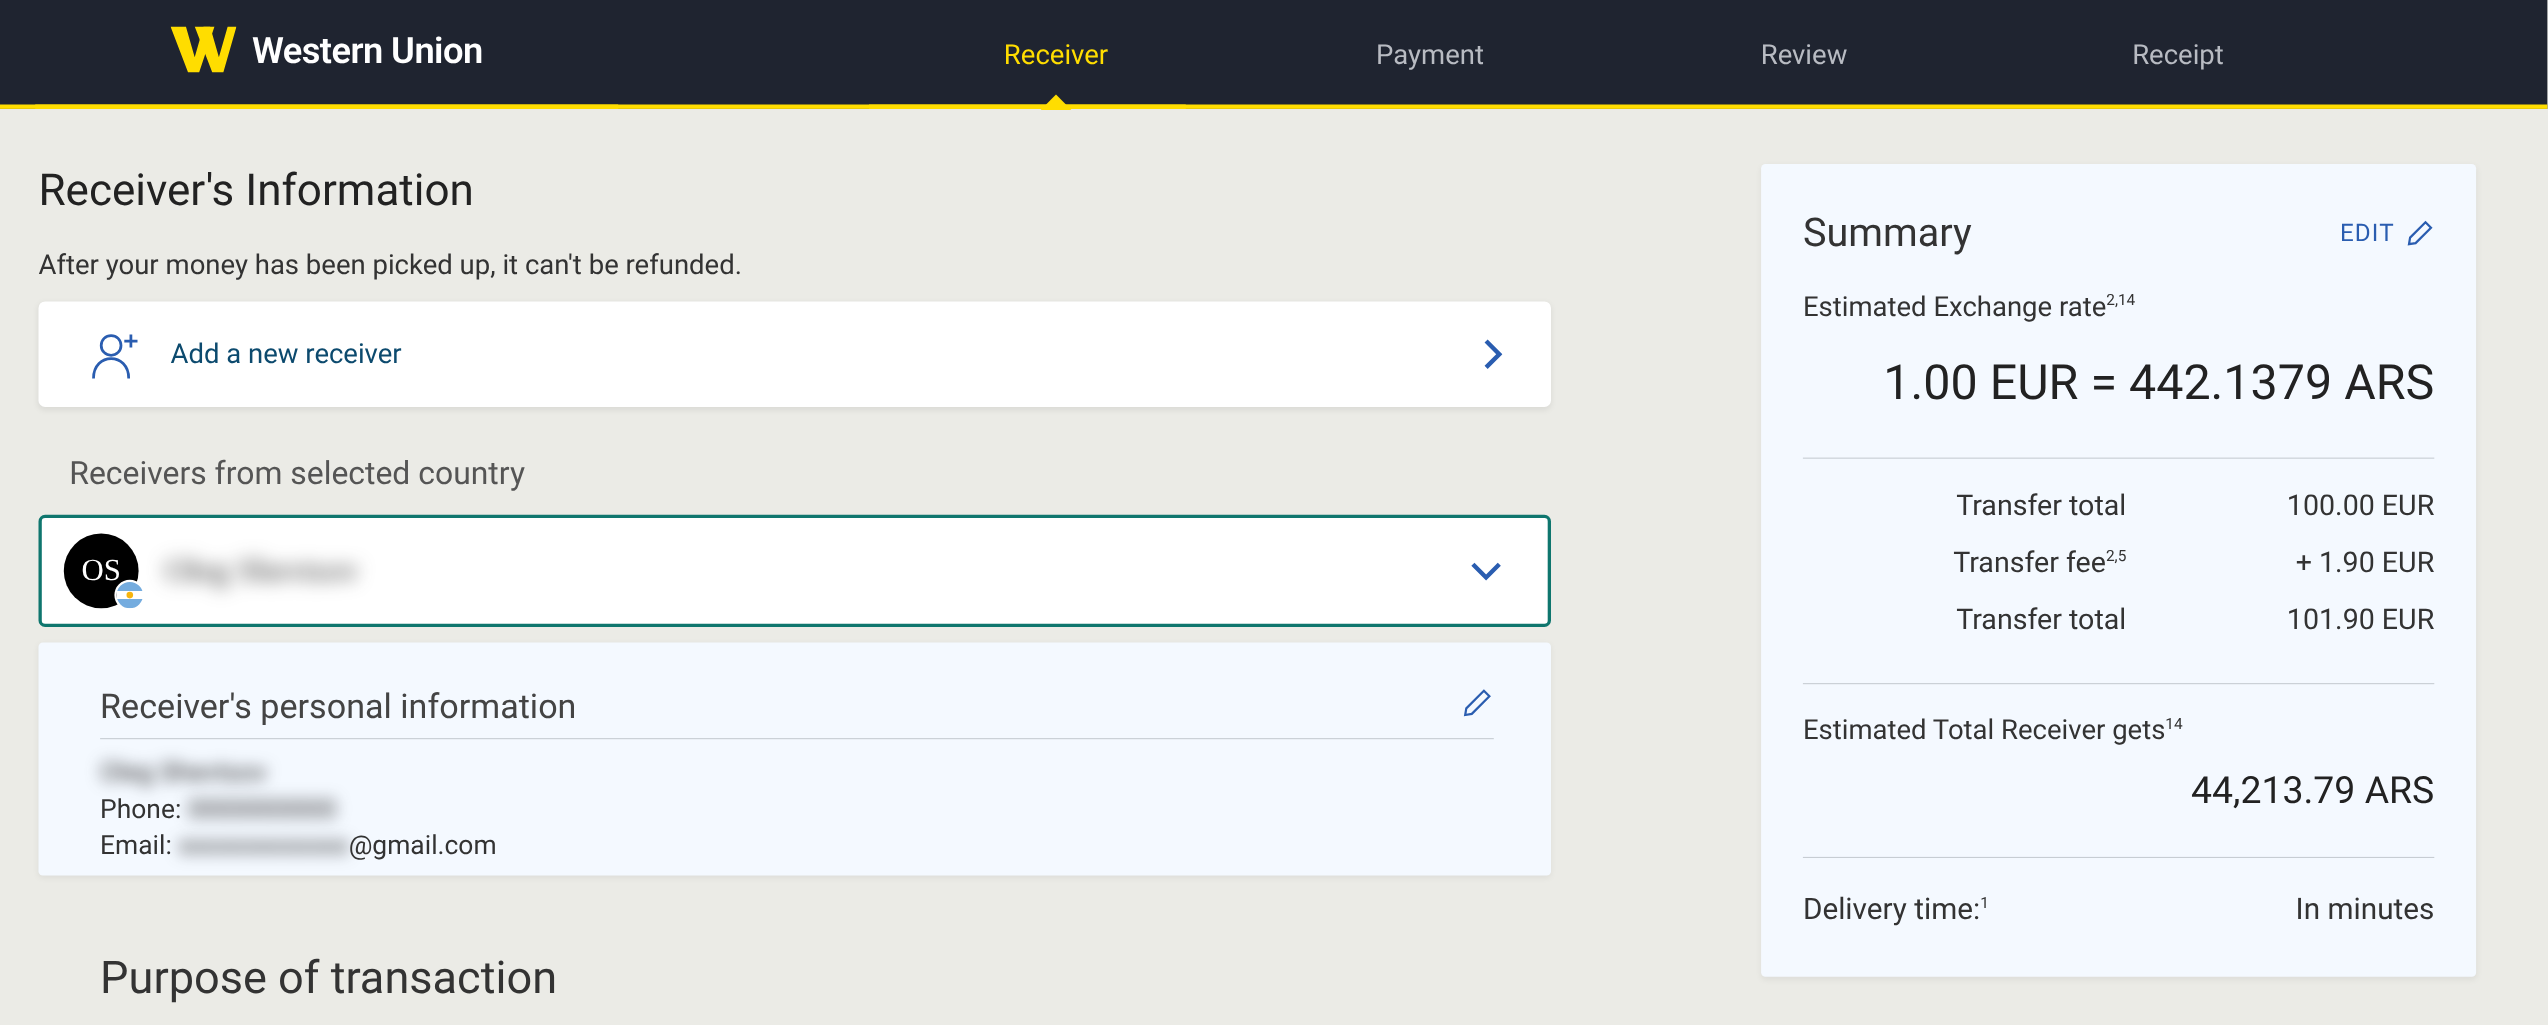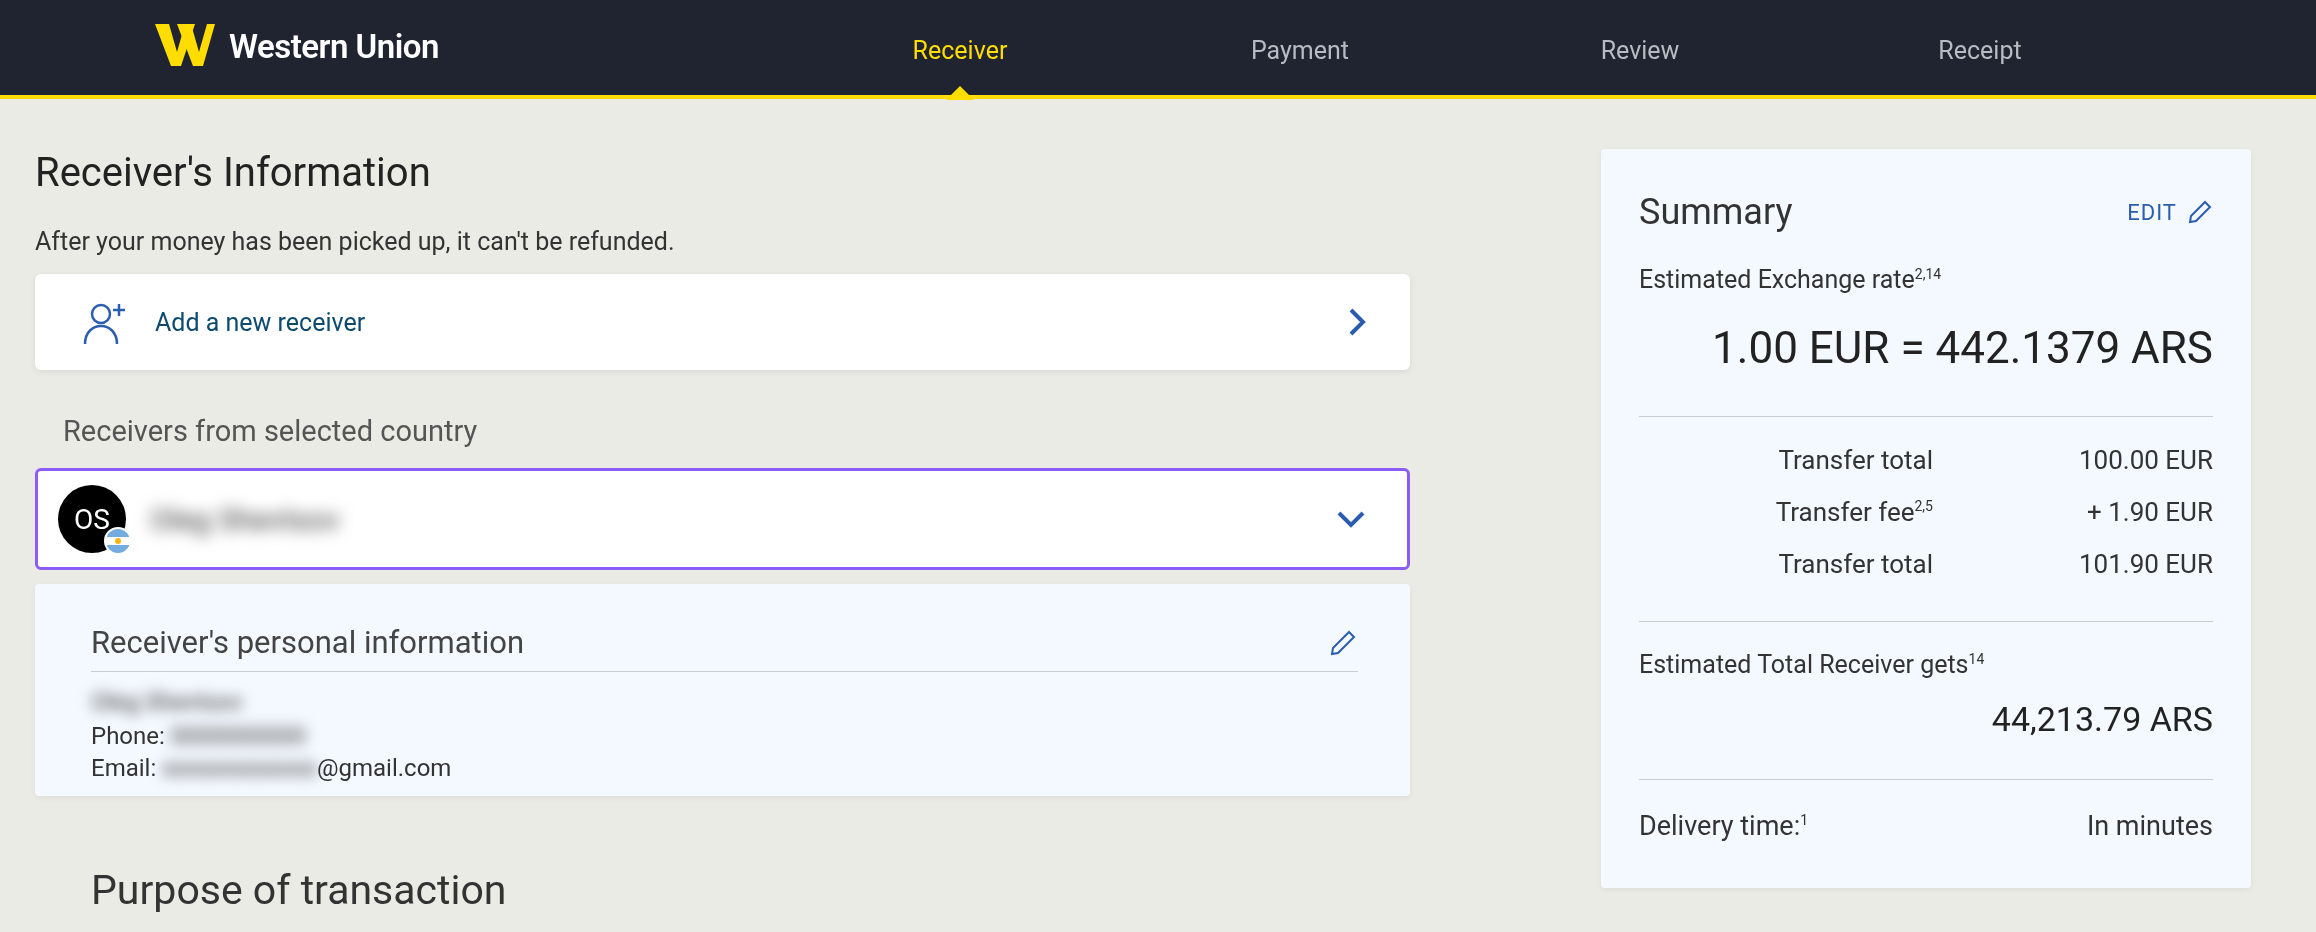--- a/index.html
+++ b/index.html
@@ -137,28 +137,29 @@
   }
   .chev-right { color: #2a5db0; }
 
   .section-label {
     font-size: 29px;
     color: #555;
     margin: 44px 0 20px 28px;
   }
 
   .receiver-select {
-    border: 3px solid #8b5cf6;
+    border: 3px solid #0f766e;
     border-radius: 6px;
     background: #fff;
     padding: 14px 40px 14px 20px;
     display: flex;
     align-items: center;
     justify-content: space-between;
     cursor: pointer;
+    font-family: Liberation Serif, serif;
   }
   .receiver-select-left {
     display: flex;
     align-items: center;
     gap: 24px;
   }
   .avatar {
     width: 68px; height: 68px;
     border-radius: 50%;
     background: #000;
@@ -192,21 +193,21 @@
   .info-panel {
     background: #f4f9ff;
     margin-top: 14px;
     padding: 40px 52px 10px 56px;
     border-radius: 4px;
     box-shadow: 0 2px 6px rgba(0,0,0,0.06);
   }
   .info-head {
     display: flex;
     justify-content: space-between;
-    align-items: center;
+    align-items: flex-start;
     border-bottom: 1px solid #c7cdd3;
     padding-bottom: 10px;
   }
   .info-head h2 {
     font-size: 31px;
     font-weight: 400;
     color: #444;
   }
   .edit-icon { color: #2a5db0; cursor: pointer; }
   .info-body { padding-top: 16px; }

